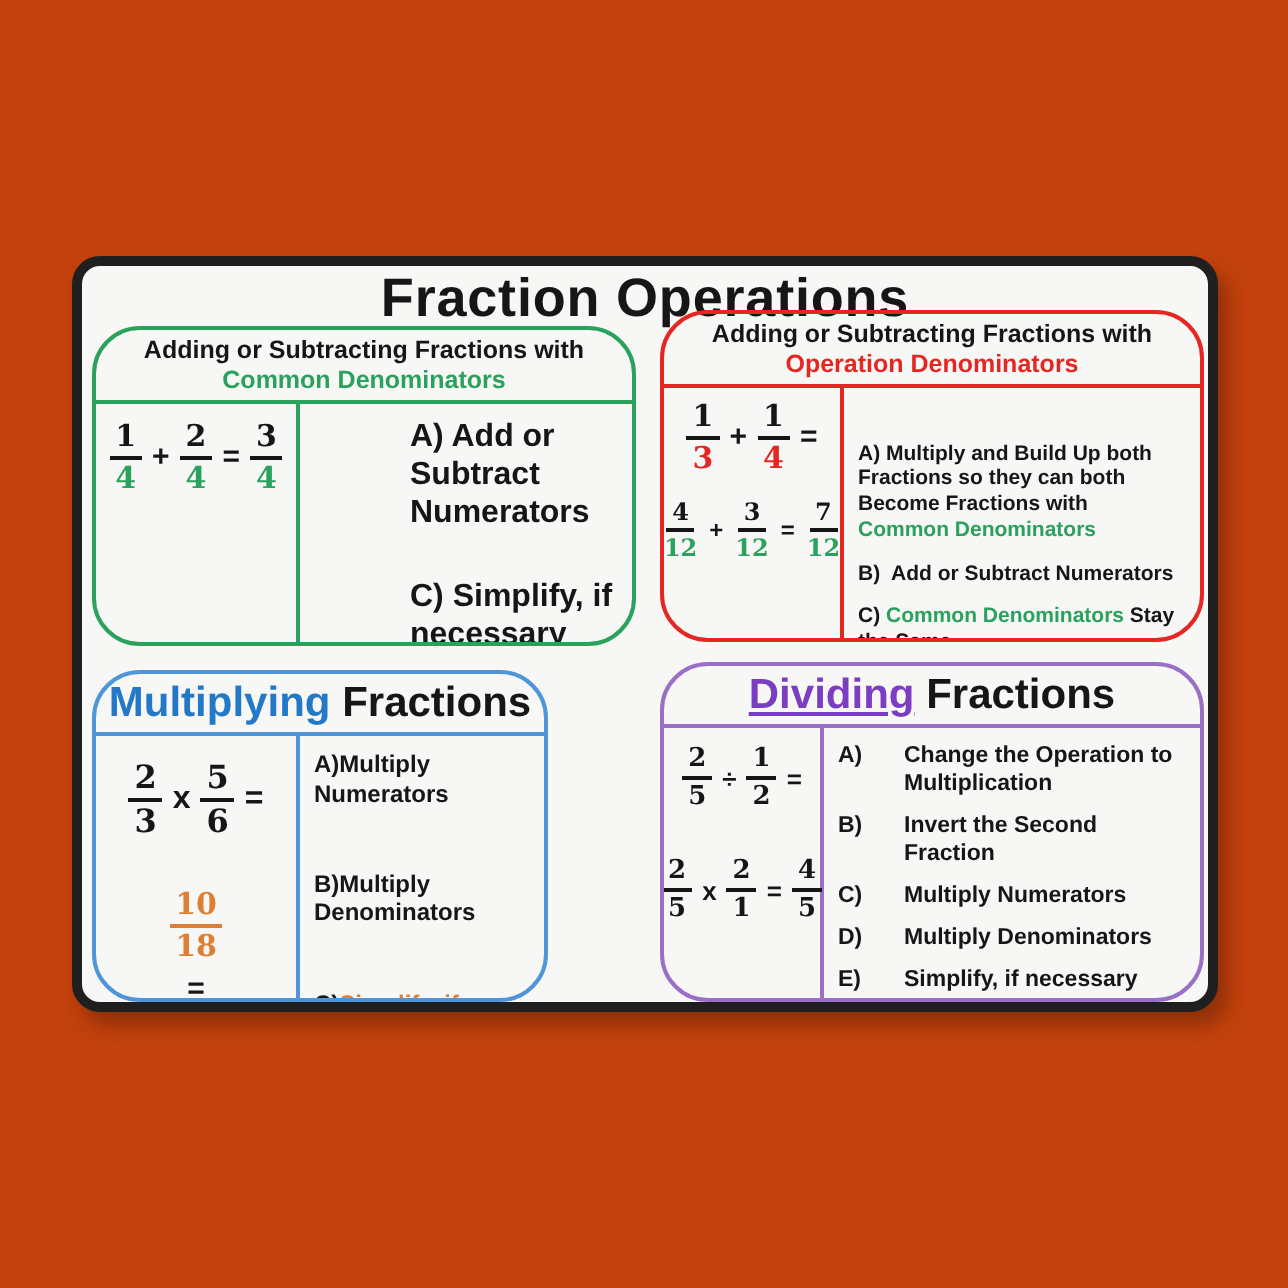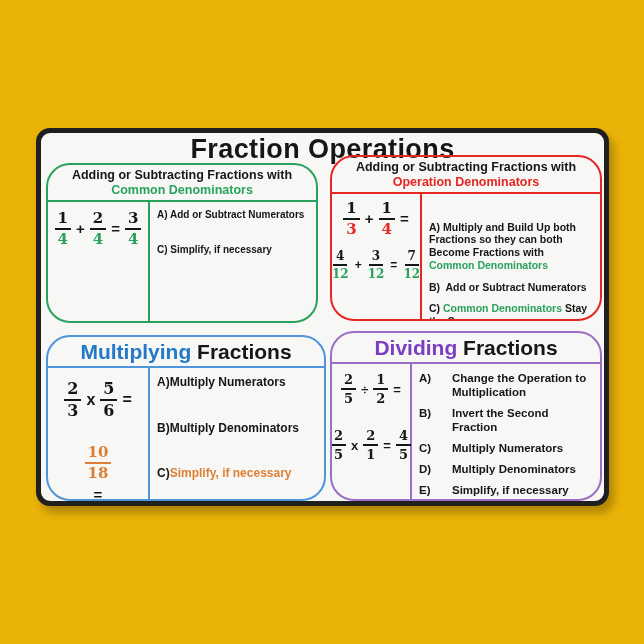--- a/index.html
+++ b/index.html
@@ -1,40 +1,40 @@
 <!DOCTYPE html>
 <html style="--c-green: #2aa25d; --c-red: #e62622; --c-blue_text: #2379c7; --c-blue_border: #4f95da; --c-purple_text: #7b3ec2; --c-purple_border: #9a6fc6; --c-orange: #dd8035; --c-ink: #161616; --c-mat_bg: #f7f7f5; --c-mat_border: #1f1f1f;"><head>
 <meta charset="utf-8">
 <style>
   html,body{margin:0;padding:0;}
-  .canvas{position:relative;width:644px;height:644px;background:#eab308;overflow:hidden;
+  .canvas{position:relative;width:644px;height:644px;background:#c2410c;overflow:hidden;
           font-family:"Liberation Sans","DejaVu Sans",sans-serif;}
   .mat{position:absolute;left:36px;top:128px;width:573px;height:378px;box-sizing:border-box;
        background:var(--c-mat_bg);border:5px solid var(--c-mat_border);border-radius:14px;
        box-shadow:5px 7px 9px rgba(0,0,0,0.25);}
   .title{position:absolute;left:0;top:1px;width:100%;text-align:center;
          font-size:27px;font-weight:bold;color:var(--c-ink);letter-spacing:0.4px;}
 
   .qbox{position:absolute;box-sizing:border-box;border:2px solid var(--bc);border-radius:24px;
         overflow:hidden;background:transparent;}
   .box-green{--bc:var(--c-green);left:5px;top:30px;width:272px;height:160px;}
   .box-red{--bc:var(--c-red);left:289px;top:22px;width:272px;height:166px;}
-  .box-blue{--bc:var(--c-blue_border);left:5px;top:202px;width:280px;height:166px;}
+  .box-blue{--bc:var(--c-blue_border);left:5px;top:202px;width:228px;height:166px;}
   .box-purple{--bc:var(--c-purple_border);left:289px;top:198px;width:272px;height:170px;}
 
   .qheader{border-bottom:2px solid var(--bc);text-align:center;padding:3px 2px 2px;
            font-weight:bold;color:var(--c-ink);font-size:12.5px;line-height:1.18;}
   .qheader.big{font-size:21px;line-height:1.15;padding:3px 0 2px;}
   .qbody{display:flex;align-items:stretch;height:100%;}
   .qfrac{flex:none;border-right:2px solid var(--bc);display:flex;flex-direction:column;
          align-items:center;}
   .w100{width:100px;} .w88{width:88px;} .w78{width:78px;}
   .qsteps{flex:1;padding:7px 3px 3px 7px;font-weight:bold;color:var(--c-ink);}
   .qsteps p{margin:0;white-space:pre-wrap;}
-  .steps-green{font-size:10px;line-height:1.2;} .steps-green .step{margin-bottom:23px;}
+  .steps-green{font-size:16px;line-height:1.2;margin-left:48px;} .steps-green .step{margin-bottom:23px;}
   .steps-red{font-size:10.5px;line-height:1.22;margin-top:20px;} .steps-red .step{margin-bottom:9px;}
   .steps-blue{font-size:12px;line-height:1.2;} .steps-blue .step{margin-bottom:31px;}
   .steps-purple{font-size:11.5px;line-height:1.22;}
   .pstep{display:flex;margin-bottom:7px;}
   .pstep .lbl{flex:none;width:18px;}
   .pstep .txt{flex:1;margin-left:15px;}
 
   .eq{display:flex;align-items:center;justify-content:center;gap:5px;
       font-weight:bold;color:var(--c-ink);}
   .f16{font-size:16px;} .f15{font-size:15px;} .f13{font-size:13px;}
@@ -43,21 +43,21 @@
         font-family:"DejaVu Serif","Liberation Serif",serif;font-weight:bold;}
   .frac .num{padding:0 3px 2px;border-bottom:2px solid currentColor;color:var(--c-ink);}
   .frac .den{padding:2px 3px 0;color:var(--c-ink);}
   .op{font-family:"Liberation Sans","DejaVu Sans",sans-serif;font-weight:bold;}
   .mt-red{margin-top:13px;} .mt-blue{margin-top:26px;flex-direction:column;} .mt-purple{margin-top:24px;}
   .pt-green{padding-top:9px;} .pt-red{padding-top:7px;} .pt-blue{padding-top:13px;} .pt-purple{padding-top:9px;}
 
   .c-green{color:var(--c-green) !important;}
   .c-red{color:var(--c-red) !important;}
   .c-blue{color:var(--c-blue_text) !important;}
-  .c-purple{color:var(--c-purple_text) !important;}
+  .c-purple{color:var(--c-purple_text) !important;text-decoration:underline;}
   .c-orange{color:var(--c-orange) !important;}
 </style>
 </head>
 <body>
 
 <div class="canvas">
   <div class="mat">
     <div class="title">Fraction Operations</div>
 
     <section class="qbox box-green">

